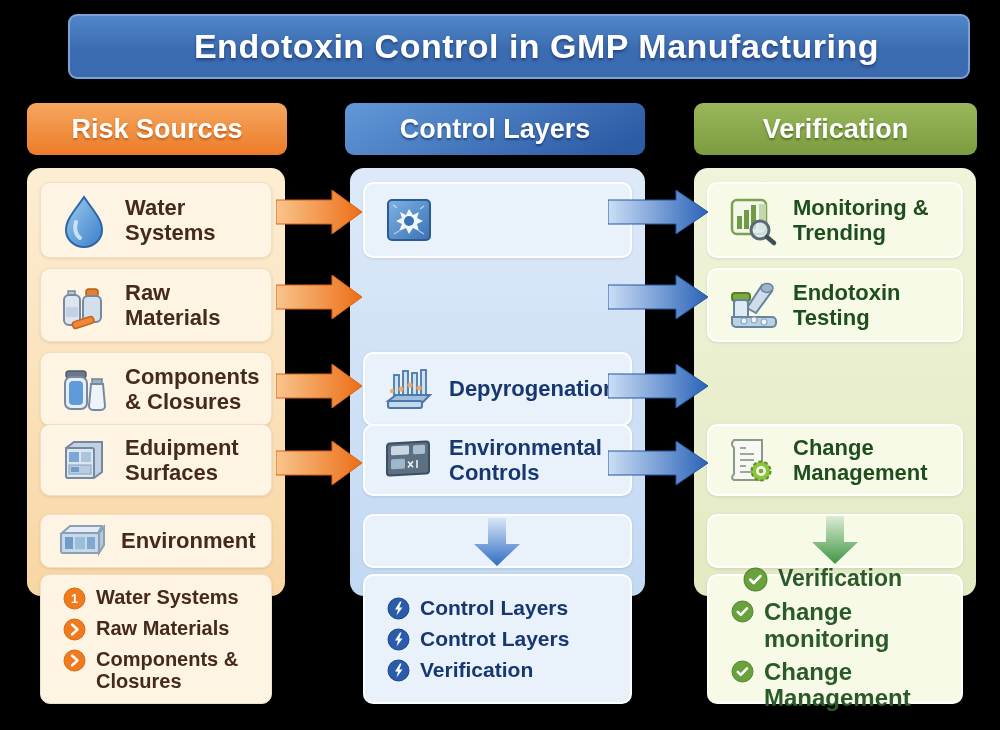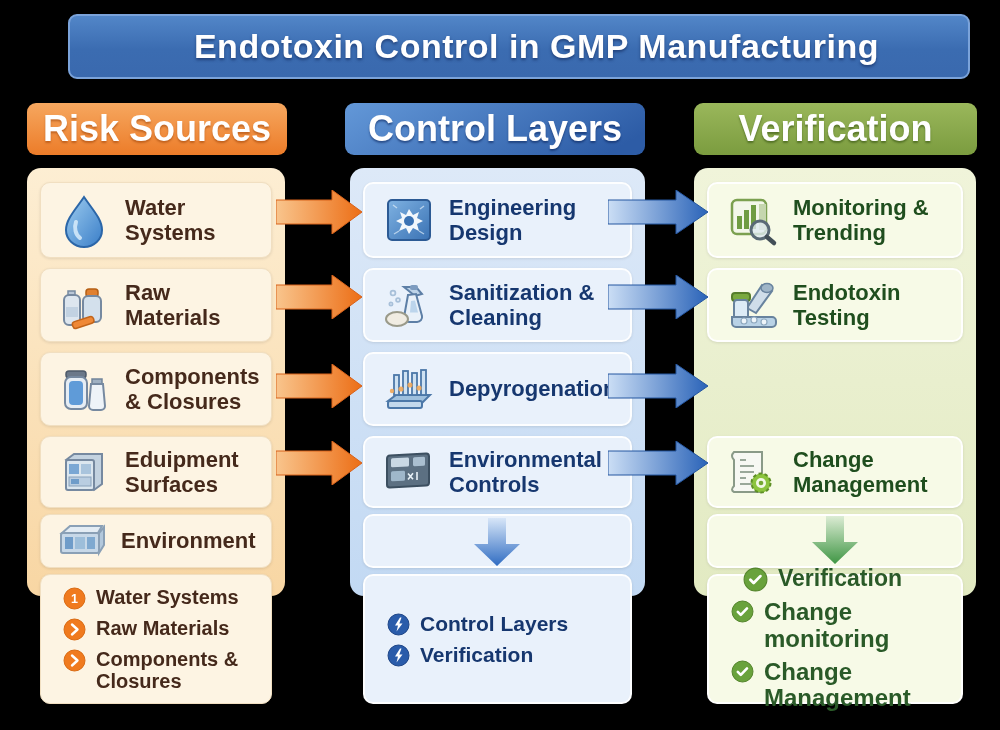--- a/index.html
+++ b/index.html
@@ -11,41 +11,41 @@
   .title{
     position:absolute;left:68px;top:14px;width:863px;height:61px;
     border-radius:9px;border:2px solid #7ba3da;
     background:linear-gradient(180deg,#5286c8 0%,#3b6cb1 55%,#3a69ae 100%);
     color:#fff;font-size:34px;line-height:61px;text-align:center;
     text-shadow:0 2px 3px rgba(18,42,92,.65);letter-spacing:.5px;padding-left:35px;
   }
   
   .hdr{
     position:absolute;top:103px;height:52px;border-radius:9px;
-    color:#fff;font-size:36px;line-height:52px;text-align:center;
+    color:#fff;font-size:27px;line-height:52px;text-align:center;
   }
   .hdr-risk{left:27px;width:260px;background:linear-gradient(180deg,#f6a75f,#ec7c29);
     text-shadow:0 2px 2px rgba(150,62,5,.5);}
   .hdr-control{left:345px;width:300px;background:linear-gradient(150deg,#6398d8 0%,#2d5ca6 90%);
     text-shadow:0 2px 2px rgba(10,35,90,.55);}
   .hdr-verif{left:694px;width:283px;background:linear-gradient(180deg,#9ab75b,#7b9c3f);
     text-shadow:0 2px 2px rgba(45,75,12,.55);}
   
   .panel{position:absolute;top:168px;height:428px;border-radius:14px;}
   .panel-risk{left:27px;width:258px;background:linear-gradient(180deg,#fdeed3 0%,#f8d6a3 100%);}
   .panel-control{left:350px;width:295px;background:linear-gradient(180deg,#dde9f8 0%,#c2d9f3 100%);}
   .panel-verif{left:694px;width:282px;background:linear-gradient(180deg,#f0f4da 0%,#e2eac2 100%);}
   
   .card{
     position:absolute;left:13px;right:13px;border-radius:10px;
     display:flex;align-items:center;gap:13px;padding:0 8px 0 15px;box-sizing:border-box;
     box-shadow:0 1px 3px rgba(0,0,0,.10);
   }
   .r1{top:14px;height:76px;} .r2{top:100px;height:74px;} .r3{top:184px;height:74px;}
-  .r4{top:268px;height:72px;} .r5{top:346px;height:54px;}
+  .r4{top:256px;height:72px;} .r5{top:346px;height:54px;}
   .r6{top:406px;height:130px;flex-direction:column;align-items:stretch;justify-content:center;gap:7px;padding:8px 8px 8px 22px;}
   .panel-risk .card{background:#fdf4e3;border:1px solid #f1dfc1;}
   .panel-control .card{background:#e9f1fb;border:2px solid rgba(255,255,255,.9);}
   .panel-verif .card{background:#f7fae7;border:2px solid rgba(255,255,255,.95);}
   .lbl{font-size:22px;line-height:1.15;}
   .panel-risk .lbl{color:#45291b;}
   .panel-control .lbl{color:#16376f;}
   .panel-verif .lbl{color:#1f4e1e;}
   .icn{flex:0 0 auto;display:flex;align-items:center;justify-content:center;}
   
@@ -192,38 +192,20 @@
       <span class="icn">
         <svg width="56" height="56" viewBox="0 0 56 56">
           <rect x="8" y="8" width="42" height="40" rx="4" fill="url(#gSq)" stroke="#2c5a94" stroke-width="2"></rect>
           <path d="M29 17 l4 6 6 -3 -2 6 6 3 -6 3 2 7 -6 -3 -4 6 -3 -6 -7 3 3 -7 -6 -3 6 -3 -2 -6 6 3 Z" fill="#f2f7fc"></path>
           <circle cx="29" cy="29" r="5" fill="#3a72b4"></circle>
           <g stroke="#dcebf8" stroke-width="1.4" opacity=".7">
             <path d="M13 13 l4 3 M44 14 l-4 3 M14 42 l5 -3 M44 42 l-5 -3"></path>
           </g>
         </svg>
       </span>
-      <span class="lbl">Engineering Design</span>
-    </div>
-    <div class="card r2">
-      <span class="icn">
-        <svg width="56" height="56" viewBox="0 0 56 56">
-          <path d="M24 10 h12 l6 7 -7 2 Z" fill="#bdd3e8" stroke="#5d7fa6" stroke-width="2"></path>
-          <rect x="30" y="8" width="8" height="5" rx="2" fill="#7d9cc0"></rect>
-          <path d="M28 18 l8 -1 6 22 a5 5 0 0 1 -5 6 h-8 a5 5 0 0 1 -5 -5 Z" fill="#e9f1f9" stroke="#5d7fa6" stroke-width="2"></path>
-          <path d="M31 24 l4 -.5 3 12 h-8 Z" fill="#bcd5ec"></path>
-          <ellipse cx="17" cy="42" rx="11" ry="7" fill="#f0ece2" stroke="#9a9a8a" stroke-width="2"></ellipse>
-          <g fill="none" stroke="#9db8d4" stroke-width="1.8" opacity=".85">
-            <circle cx="13" cy="16" r="2.4"></circle>
-              <circle cx="18" cy="23" r="1.9"></circle>
-              <circle cx="11" cy="27" r="1.6"></circle>
-          </g>
-        </svg>
-      </span>
-      <span class="lbl">Sanitization &amp; Cleaning</span>
     </div>
     <div class="card r3">
       <span class="icn">
         <svg width="56" height="56" viewBox="0 0 56 56">
           <path d="M8 40 l8 -6 h34 l-8 8 Z" fill="#9ec0de" stroke="#4c78a8" stroke-width="2"></path>
           <rect x="8" y="40" width="34" height="7" rx="2" fill="#c3d9ec" stroke="#4c78a8" stroke-width="2"></rect>
           <g fill="#cfe2f2" stroke="#4c78a8" stroke-width="1.8">
             <rect x="14" y="14" width="5" height="20"></rect>
               <rect x="23" y="10" width="5" height="24"></rect>
             <rect x="32" y="12" width="5" height="22"></rect>
@@ -254,20 +236,27 @@
       <span class="lbl">Environmental Controls</span>
     </div>
     <div class="card r5"></div>
     <div class="card r6">
       <div class="brow">
         <svg width="23" height="23" viewBox="0 0 23 23">
           <circle cx="11.5" cy="11.5" r="10.5" fill="#2a5caa" stroke="#1d4486"></circle>
           <polygon points="13,4.5 8,12.5 11,12.5 9.5,18.5 15.5,10.5 12.3,10.5 14.5,4.5" fill="#fff"></polygon>
         </svg>
         <span class="blbl">Control Layers</span>
+      </div>
+      <div class="brow">
+        <svg width="23" height="23" viewBox="0 0 23 23">
+          <circle cx="11.5" cy="11.5" r="10.5" fill="#2a5caa" stroke="#1d4486"></circle>
+          <polygon points="13,4.5 8,12.5 11,12.5 9.5,18.5 15.5,10.5 12.3,10.5 14.5,4.5" fill="#fff"></polygon>
+        </svg>
+        <span class="blbl">Controt Layers</span>
       </div>
       <div class="brow">
         <svg width="23" height="23" viewBox="0 0 23 23">
           <circle cx="11.5" cy="11.5" r="10.5" fill="#2a5caa" stroke="#1d4486"></circle>
           <polygon points="13,4.5 8,12.5 11,12.5 9.5,18.5 15.5,10.5 12.3,10.5 14.5,4.5" fill="#fff"></polygon>
         </svg>
         <span class="blbl">Verification</span>
       </div>
     </div>
   </section>

